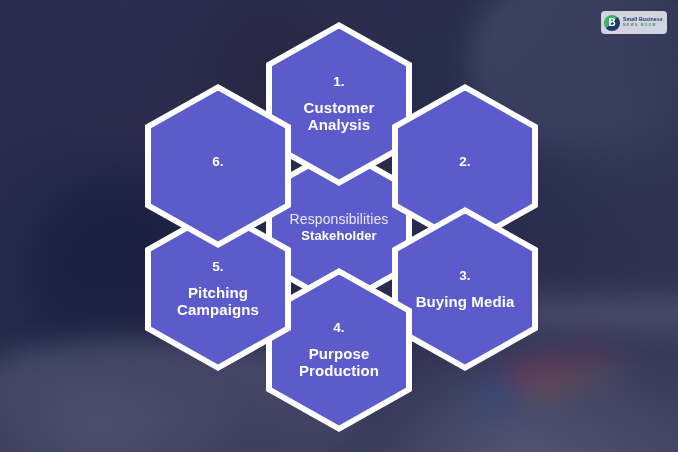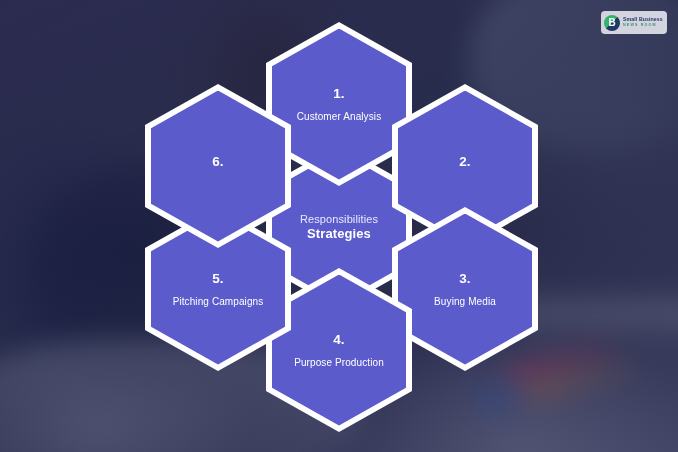--- a/index.html
+++ b/index.html
@@ -117,28 +117,28 @@
     color: #ffffff;
     line-height: 1.16;
   }
   .hex-num {
     font-size: 13.5px;
     font-weight: bold;
     margin-bottom: 9px;
     letter-spacing: 0.2px;
   }
   .hex-label {
-    font-size: 10px;
-    font-weight: normal;
+    font-size: 15px;
+    font-weight: bold;
     letter-spacing: 0.1px;
   }
 
   .hex-center .hex-inner { background: #5c5bcc; }
   .center-line-1, .center-line-2 {
-    font-size: 11px;
+    font-size: 14px;
     font-weight: normal;
     color: #e9e9fb;
     letter-spacing: 0.1px;
   }
   .center-line-3 {
     font-size: 13px;
     font-weight: bold;
     color: #ffffff;
     letter-spacing: 0.1px;
   }
@@ -259,21 +259,21 @@
         <line x1="292" y1="178" x2="264" y2="194"></line>
         <circle cx="292" cy="178" r="3.2"></circle>
         <circle cx="264" cy="194" r="3.2"></circle>
       </g>
     </svg>
 
     <div class="hex hex-center" id="hex-center">
       <div class="hex-inner">
         <div class="hex-content">
           <div class="center-line-1">Responsibilities</div>
-          <div class="center-line-3">Strategies</div>
+          <div class="center-line-3">Stakeholder</div>
         </div>
       </div>
     </div>
 
     <div class="hex" id="hex-1">
       <div class="hex-inner">
         <div class="hex-content">
           <div class="hex-num">1.</div>
           <div class="hex-label">Customer Analysis</div>
         </div>

